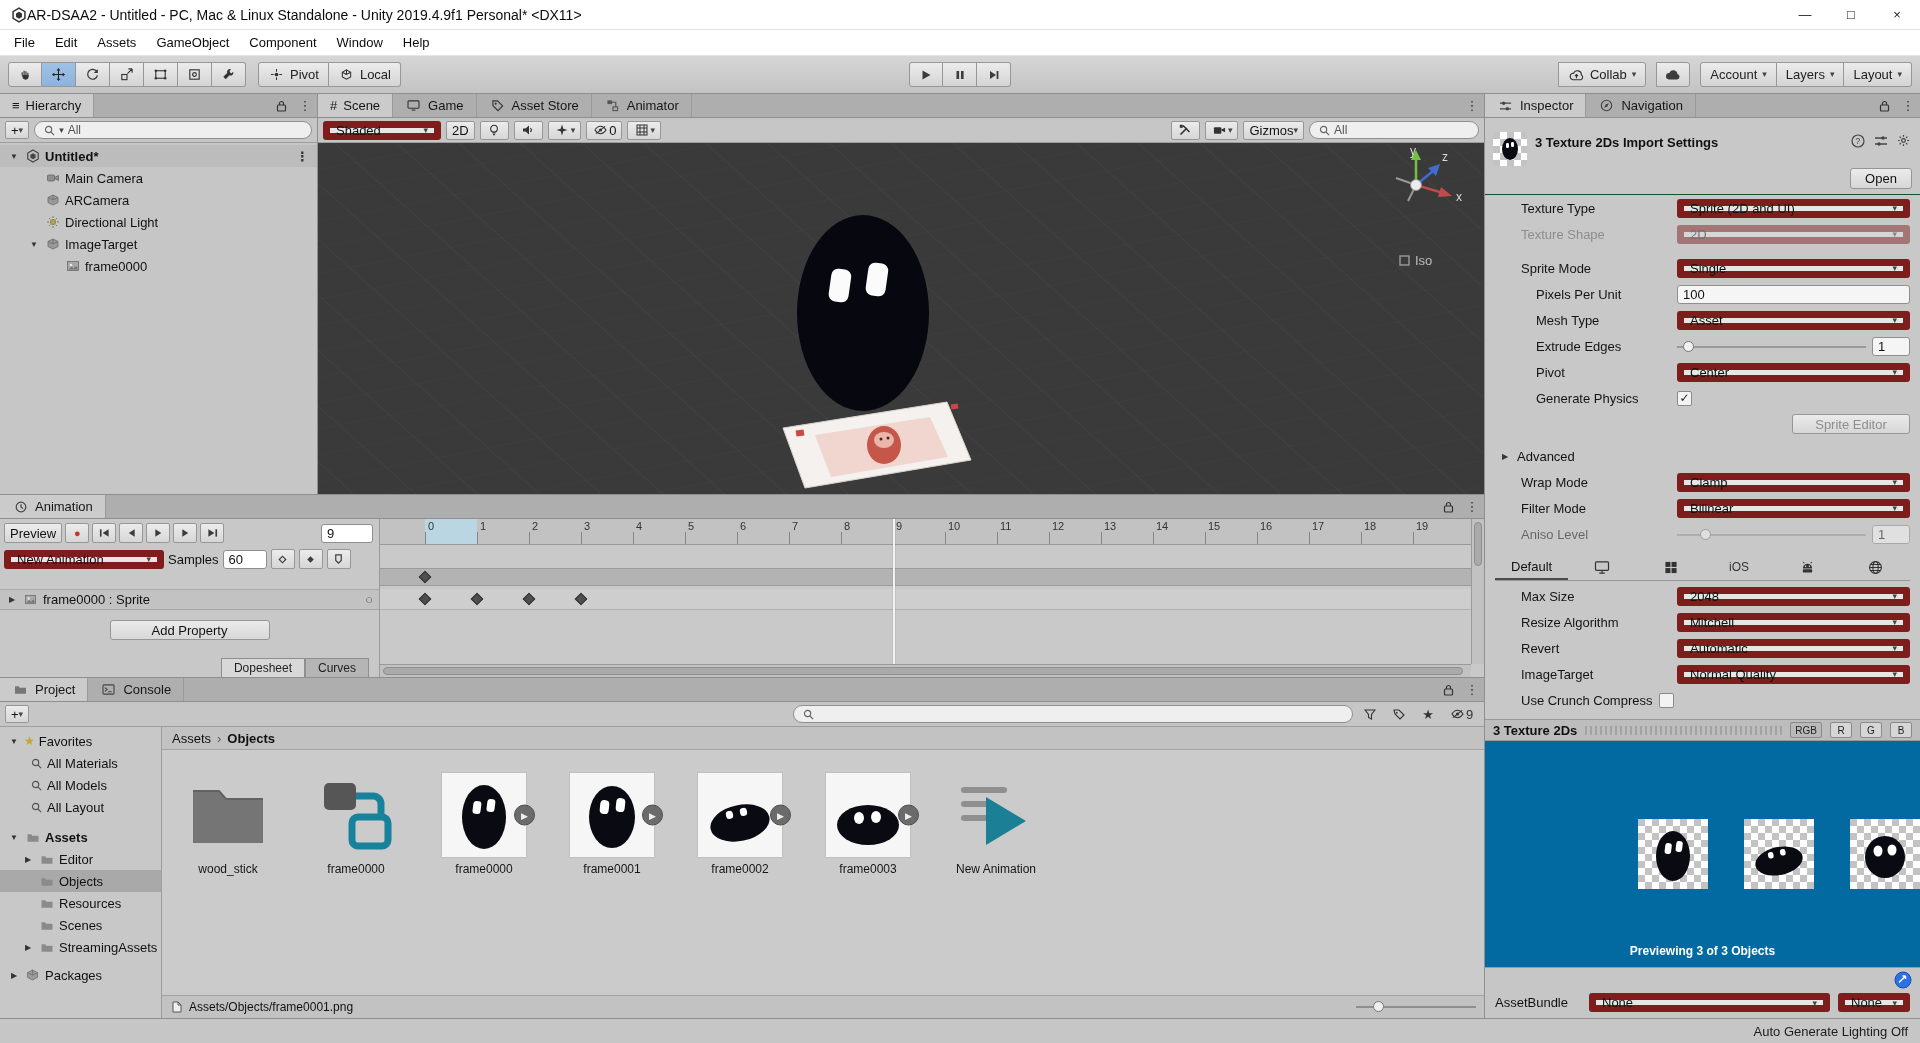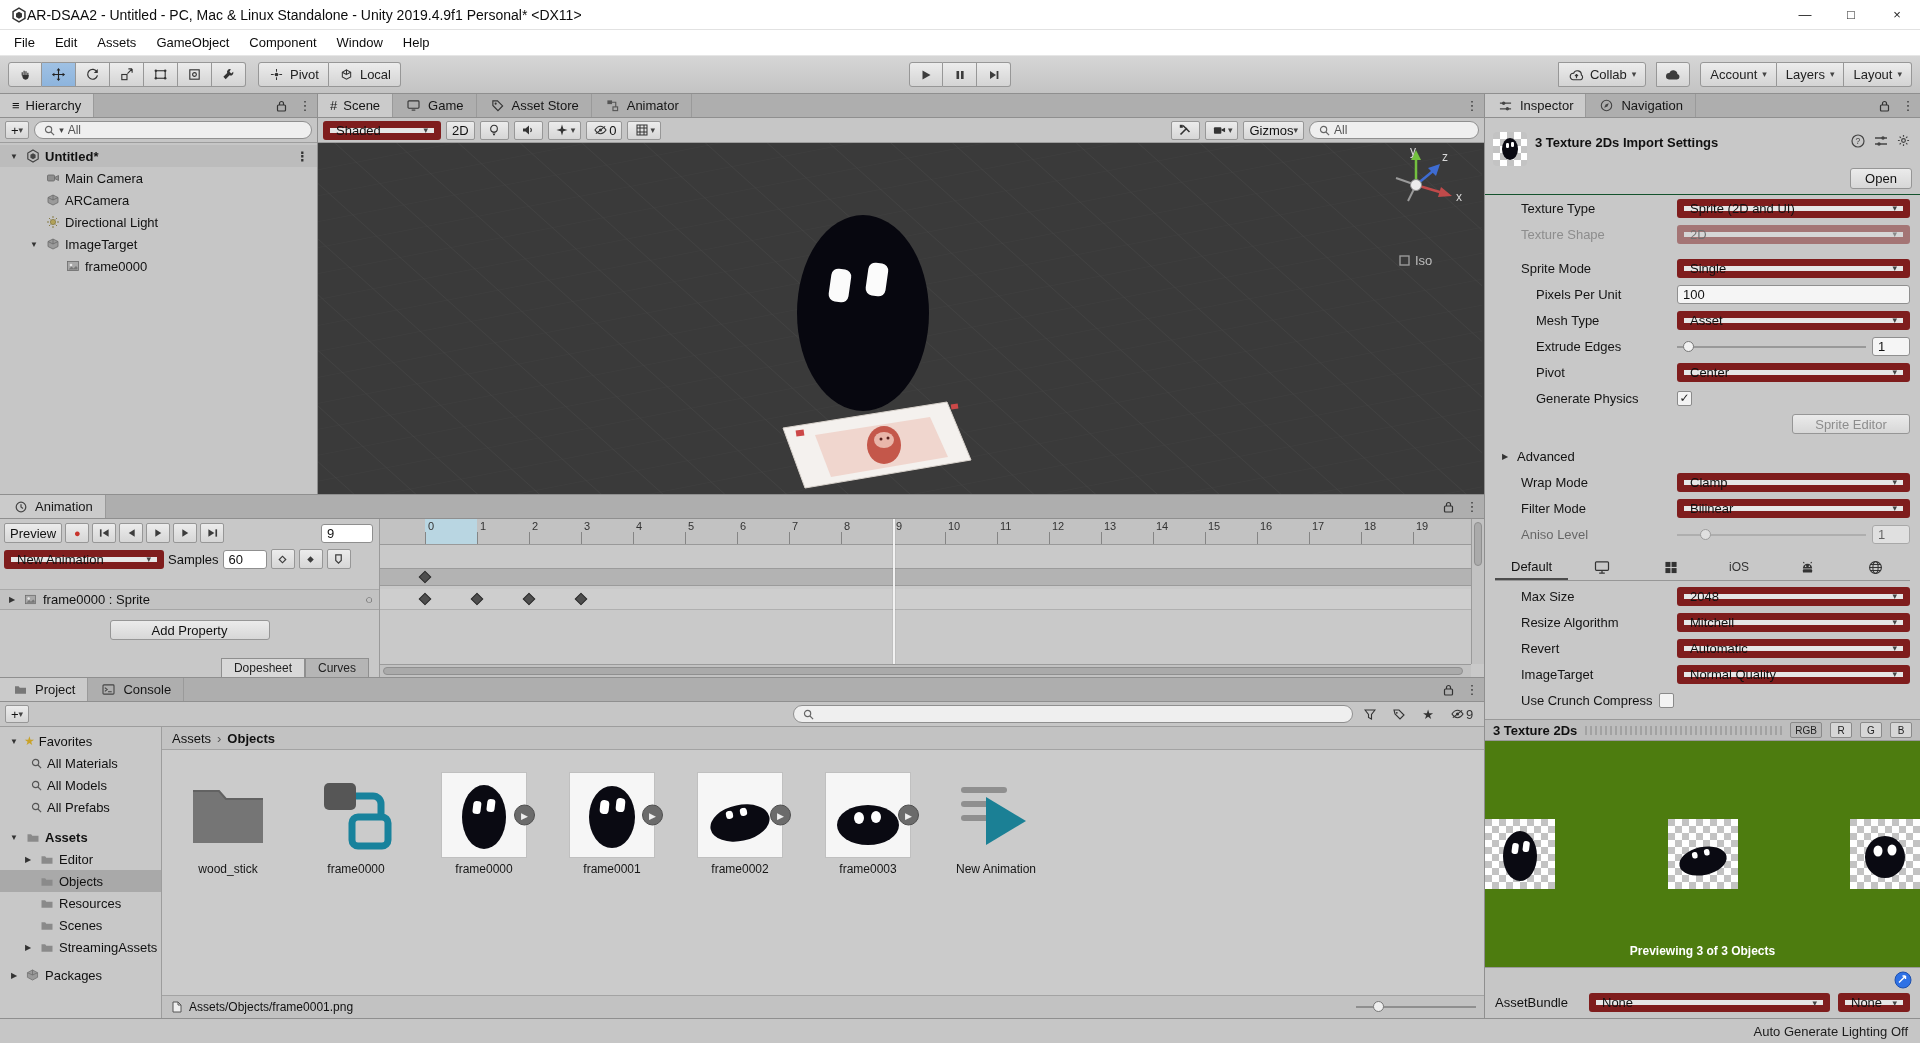--- a/index.html
+++ b/index.html
@@ -119,21 +119,21 @@
   .dim{color:#8d8d8d;}
   .platbar{display:flex;align-items:flex-end;height:28px;margin:6px 10px 2px 10px;border-bottom:1px solid #979797;flex:none;}
   .plat-def{padding:0 16px;height:26px;display:flex;align-items:center;border-bottom:2px solid #4c4c4c;}
   .plat-ico{flex:1;display:flex;justify-content:center;align-items:center;height:26px;color:#333;font-size:12px;}
   .applyrow{display:flex;justify-content:flex-end;gap:6px;padding:6px 10px;flex:none;}
   .pvhead{height:22px;background:#bdbdbd;border-top:1px solid #999;border-bottom:1px solid #999;display:flex;align-items:center;padding:0 8px;gap:8px;flex:none;margin-top:6px;}
   .pvtitle{font-weight:bold;font-size:13px;white-space:nowrap;}
   .ridges{flex:1;height:9px;background:repeating-linear-gradient(90deg,#a2a2a2 0 2px,transparent 2px 5px);}
   .chbtn{min-width:22px;height:16px;padding:0 4px;background:#d6d6d6;border:1px solid #8a8a8a;display:flex;align-items:center;justify-content:center;font-size:10px;border-radius:2px;color:#222;}
   .chbtn.on{background:#b9b9b9;}
-  .pvarea{flex:1;background:#4d7c0f;position:relative;display:flex;align-items:center;justify-content:space-between;gap:36px;min-height:0;}
+  .pvarea{flex:1;background:#0369a1;position:relative;display:flex;align-items:center;justify-content:flex-end;gap:36px;min-height:0;}
   .pvthumb{width:70px;height:70px;position:relative;}
   .pvcaption{position:absolute;bottom:9px;left:0;right:0;text-align:center;color:#fff;font-weight:bold;font-size:12px;}
   .checker{background-image:repeating-conic-gradient(#ffffff 0% 25%, #c3c3c3 0% 50%);background-size:14px 14px;}
   .labelrow{height:24px;display:flex;justify-content:flex-end;align-items:center;padding:0 8px;background:#c6c6c6;border-top:1px solid #9a9a9a;flex:none;}
   .abrow{height:27px;display:flex;align-items:center;gap:8px;padding:0 10px 4px 10px;background:#c6c6c6;flex:none;}
   .statusbar{height:25px;background:#c6c6c6;border-top:1px solid #8f8f8f;display:flex;align-items:center;justify-content:flex-end;padding:0 12px;color:#1c1c1c;flex:none;font-size:13px;}
   .ico16{width:17px;height:17px;display:flex;align-items:center;justify-content:center;flex:none;}
 </style>
 </head>
 <body>
@@ -865,21 +865,21 @@
                 </span>
               <span>All Models</span>
             </div>
             <div class="tree-row" style="padding-left:30px">
               <span class="ico16" style="width:13px">
                   <svg width="11" height="11" viewBox="0 0 12 12">
                     <circle cx="5" cy="5" r="3.4" fill="none" stroke="#555" stroke-width="1.3"></circle>
                     <path d="M7.6 7.6L11 11" stroke="#555" stroke-width="1.3"></path>
                   </svg>
                 </span>
-              <span>All Prefabs</span>
+              <span>All Layout</span>
             </div>
             <div class="tree-row" style="margin-top:8px">
               <span class="fold">▼</span>
               <span class="ico16">
                   <svg width="14" height="11" viewBox="0 0 14 12">
                     <path d="M1 2.5h4l1.2 1.5H13v6.5H1z" fill="#8a8a8a"></path>
                   </svg>
                 </span>
               <span style="font-weight:bold">Assets</span>
             </div>

